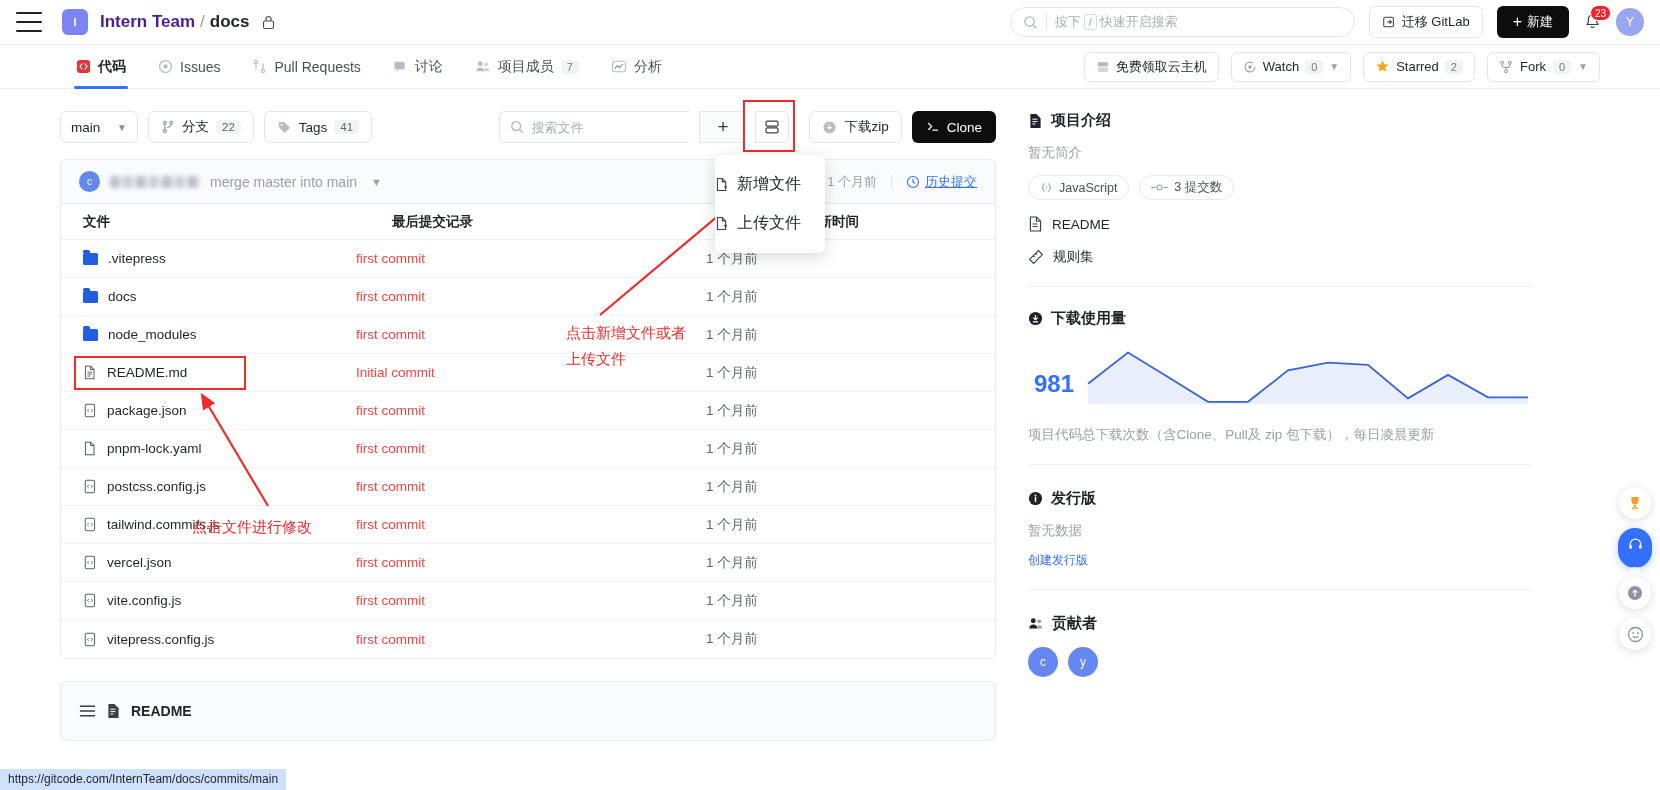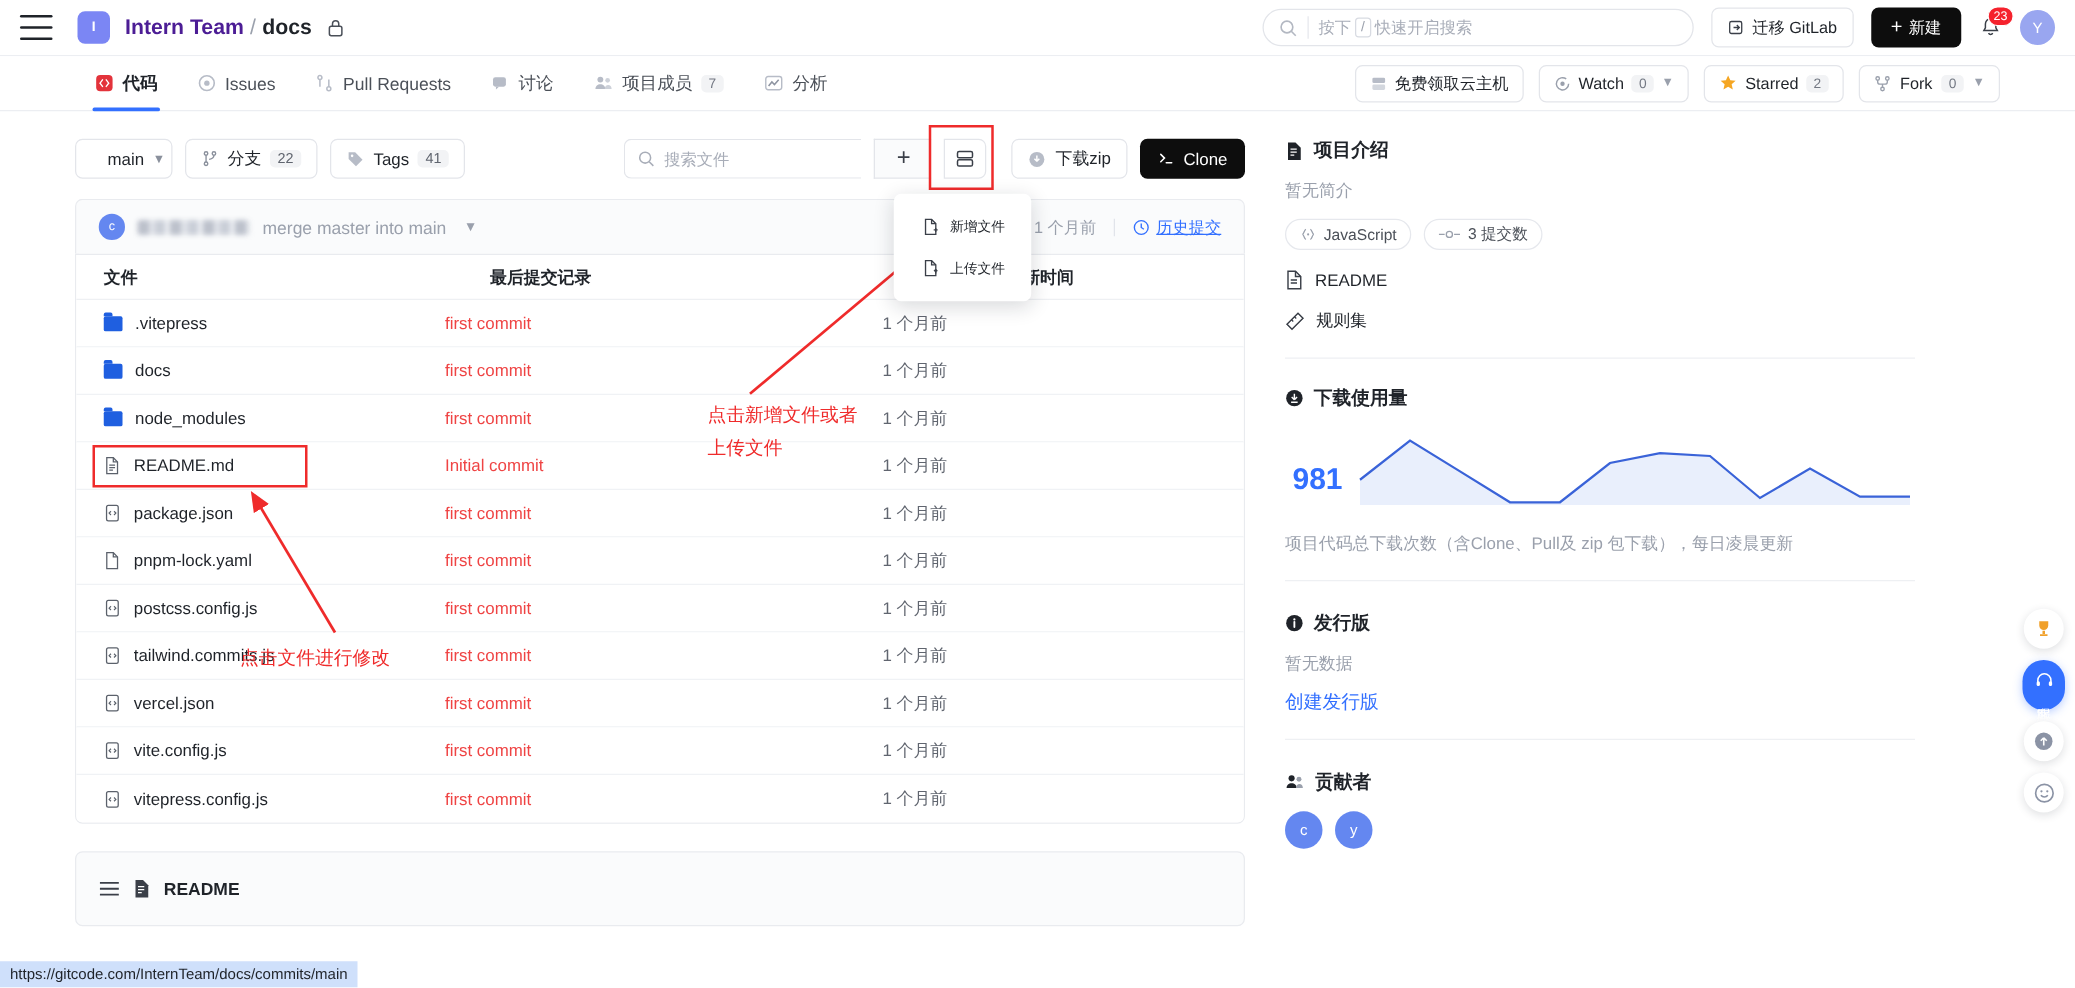--- a/index.html
+++ b/index.html
@@ -110,21 +110,21 @@
   .toolbar { display:flex; align-items:center; gap:10px; position:relative; }
   .tb-btn {
     height:32px; border:1px solid #e3e5ea; border-radius:6px; background:#fff;
     display:flex; align-items:center; gap:7px; padding:0 12px;
     font-size:13.5px; color:#1f2329; cursor:pointer;
   }
   .tb-btn .mini {
     background:#f2f3f5; color:#60656f; border-radius:4px;
     font-size:11.5px; padding:1px 6px;
   }
-  #branch-btn { width:78px; justify-content:space-between; padding:0 25px;}
+  #branch-btn { width:78px; justify-content:space-between; padding:0 10px;}
   .tb-spacer { flex:1; }
 
   .file-search {
     width:190px; height:32px; border:1px solid #e3e5ea;
     border-top-left-radius:6px; border-bottom-left-radius:6px;
     display:flex; align-items:center; padding:0 10px; background:#fff;
     border-right:0;
     justify-content:space-between;
   }
   .file-search input {
@@ -156,22 +156,22 @@
   }
 
   
   .dropdown {
     position:absolute; left:655px; top:44px; width:110px;
     background:#fff; border-radius:6px;
     box-shadow:0 4px 16px rgba(20,25,40,.16); z-index:50;
     padding:10px 0;
   }
   .dd-item {
-    display:flex; align-items:center; gap:8px; padding:9px 23px;
-    font-size:11px; color:#1f2329; cursor:pointer; white-space:nowrap;
+    display:flex; align-items:center; gap:8px; padding:9px 0;
+    font-size:16px; color:#1f2329; cursor:pointer; white-space:nowrap;
   }
 
   
   .commit-bar {
     margin-top:16px; height:44px; background:#fafbfc;
     border:1px solid #e9ebef; border-bottom:0;
     border-top-left-radius:6px; border-top-right-radius:6px;
     display:flex; align-items:center; padding:0 18px; gap:10px;
   }
   .c-avatar {
@@ -248,21 +248,21 @@
     display:flex; align-items:center; gap:6px; padding:0 11px;
     font-size:12.5px; color:#4b5058; cursor:pointer;
   }
   .side-link-row {
     display:flex; align-items:center; gap:9px; margin-top:16px;
     font-size:13.5px; color:#1f2329; cursor:pointer;
   }
   .side-divider { height:1px; background:#eef0f3; margin:20px 0 0; }
   .big-num { color:#3370ff; font-size:24px; font-weight:700; }
   .chart-wrap { position:relative; height:66px; margin-top:4px; }
-  .link-blue { color:#3370ff; font-size:15px; cursor:pointer; margin-top:12px; display:inline-block;}
+  .link-blue { color:#3370ff; font-size:12px; cursor:pointer; margin-top:12px; display:inline-block;}
   .contrib-avatars { display:flex; gap:10px; margin-top:14px;}
   .contrib-avatars div {
     width:30px; height:30px; border-radius:50%; background:#6487f0;
     color:#fff; font-size:12px; display:flex; align-items:center; justify-content:center;
   }
 
   
   .float-col {
     position:absolute; right:8px; top:487px; display:flex;
     flex-direction:column; align-items:center; gap:9px; z-index:60;

